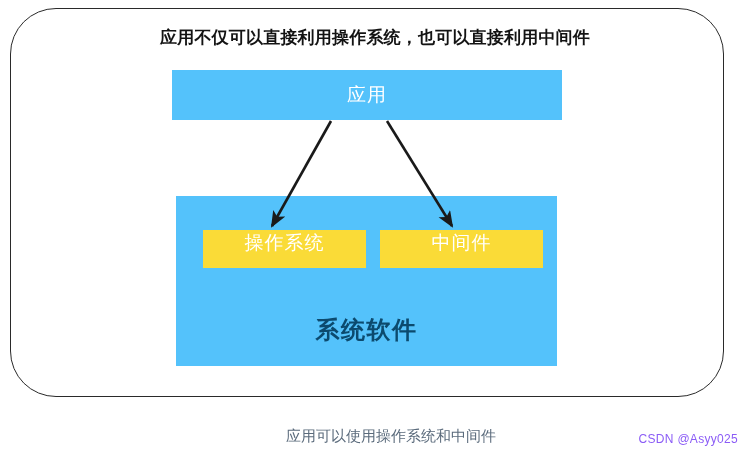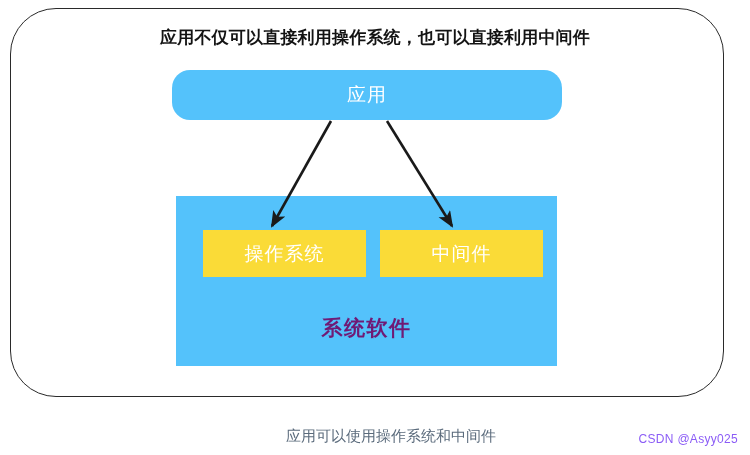--- a/index.html
+++ b/index.html
@@ -46,21 +46,20 @@
   #app-box {
     position: absolute;
     left: 172px;
     top: 70px;
     width: 390px;
     height: 50px;
     background: #54c2fb;
     display: flex;
     align-items: center;
     justify-content: center;
-    border-radius: 18px;
   }
   #app-box .box-label {
     color: #ffffff;
     font-size: 19px;
     font-weight: normal;
     letter-spacing: 1px;
   }
 
   
   #system-software-box {
@@ -70,34 +69,33 @@
     width: 381px;
     height: 170px;
     background: #54c2fb;
   }
   #system-software-label {
     position: absolute;
     left: 0;
     top: 118px;
     width: 381px;
     text-align: center;
-    color: #701a75;
-    font-size: 21px;
+    color: #0c4a6e;
+    font-size: 24px;
     font-weight: bold;
     letter-spacing: 1.5px;
   }
 
   
   .yellow-box {
     position: absolute;
     top: 34px;
-    height: 47px;
+    height: 38px;
     background: #fadb37;
     display: flex;
-    align-items: center;
     justify-content: center;
   }
   .yellow-box .box-label {
     color: #ffffff;
     font-size: 19px;
     letter-spacing: 1px;
   }
   #os-box {
     left: 27px;
     width: 163px;

